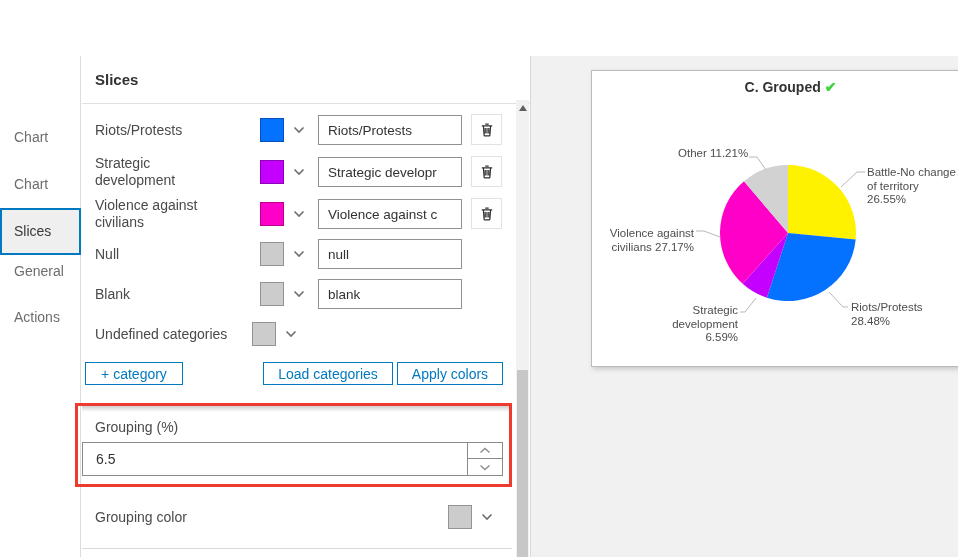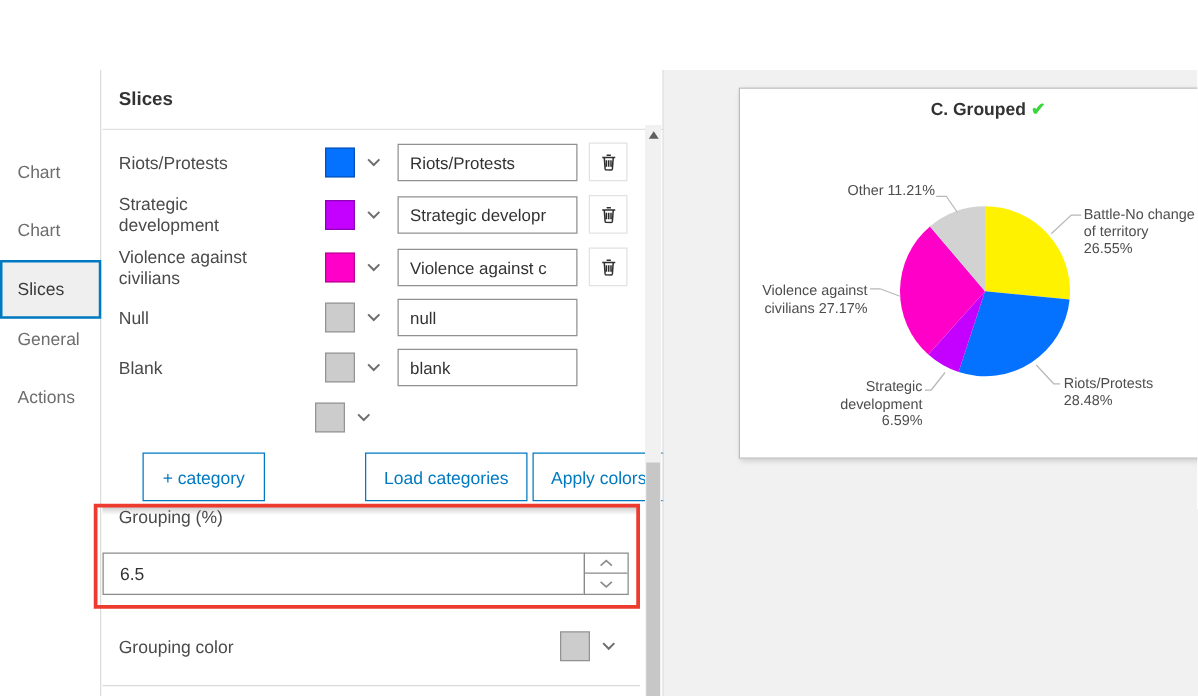--- a/index.html
+++ b/index.html
@@ -22,22 +22,22 @@
   .panel-divider { position:absolute; left:0; top:47px; width:449px; height:1px; background:#e0e0e0; }
 
   .row-label { position:absolute; left:13px; font-size:14px; color:#4a4a4a; line-height:17px; width:160px; }
   .swatch { position:absolute; width:24px; height:24px; border:1px solid rgba(0,0,0,0.28); }
   .chev { position:absolute; width:12px; height:8px; }
   .txt-input { position:absolute; left:236px; width:144px; height:30px; border:1px solid #919191; background:#fff;
                font-family:"Liberation Sans", sans-serif; font-size:13.5px; color:#323232; padding:0 9px; outline:none; }
   .trash-btn { position:absolute; left:389px; width:31px; height:31px; background:#fff; border:1px solid #e2e2e2; cursor:pointer;
                display:flex; align-items:center; justify-content:center; }
 
-  .btn { position:absolute; height:39px; background:#fff; border:1px solid #0079C1; color:#0079C1; font-size:14px;
-         font-family:"Liberation Sans", sans-serif; cursor:pointer; display:flex; align-items:center; justify-content:center;margin-left:29px; }
+  .btn { position:absolute; height:23px; background:#fff; border:1px solid #0079C1; color:#0079C1; font-size:14px;
+         font-family:"Liberation Sans", sans-serif; cursor:pointer; display:flex; align-items:center; justify-content:center; }
 
   .scroll-shadow { position:absolute; left:0; top:349px; width:430px; height:7px;
                    background:linear-gradient(to bottom, rgba(0,0,0,0.22), rgba(0,0,0,0)); }
 
   .red-box { position:absolute; left:-7px; top:347px; width:437px; height:84px; border:3px solid #EE3B30; pointer-events:none; z-index:5; }
 
   .group-label { position:absolute; left:13px; font-size:14px; color:#4a4a4a; }
   .group-input { position:absolute; left:0; top:386px; width:386px; height:34px; border:1px solid #8a8a8a; background:#fff;
                  font-family:"Liberation Sans", sans-serif; font-size:14px; color:#323232; padding:0 13px; outline:none; }
   .stepper { position:absolute; left:385px; top:386px; width:36px; height:34px; border:1px solid #8a8a8a; background:#fff; }
@@ -126,33 +126,34 @@
       </svg>
     <input class="txt-input" style="top: 183px;" value="null">
 
     <div class="row-label" style="top:230px;">Blank</div>
     <div class="swatch" style="left: 178px; top: 226px; background-color: rgb(204, 204, 204);"></div>
     <svg class="chev" style="left:211px; top:234px;" viewBox="0 0 12 8">
         <polyline points="1.5,1.5 6,6 10.5,1.5" fill="none" stroke="#6e6e6e" stroke-width="1.6"></polyline>
       </svg>
     <input class="txt-input" style="top: 223px;" value="blank">
 
+    <div class="row-label" style="top:270px; width:175px;">Undefined categories</div>
     <div class="swatch" style="left: 170px; top: 266px; background-color: rgb(204, 204, 204);"></div>
     <svg class="chev" style="left:203px; top:274px;" viewBox="0 0 12 8">
         <polyline points="1.5,1.5 6,6 10.5,1.5" fill="none" stroke="#6e6e6e" stroke-width="1.6"></polyline>
       </svg>
 
     <button class="btn" style="left:3px; top:306px; width:98px;">+ category</button>
     <button class="btn" style="left:181px; top:306px; width:130px;">Load categories</button>
     <button class="btn" style="left:315px; top:306px; width:106px;">Apply colors</button>
 
     <div class="scroll-shadow"></div>
     <div class="red-box"></div>
 
-    <div class="group-label" style="top:349px;">Grouping (%)</div>
+    <div class="group-label" style="top:363px;">Grouping (%)</div>
     <input class="group-input" value="6.5" style="">
     <div class="stepper">
       <div class="stepper-cell up">
         <svg width="12" height="7" viewBox="0 0 12 7">
             <polyline points="1.5,5.5 6,1.5 10.5,5.5" fill="none" stroke="#8c8c8c" stroke-width="1.4"></polyline>
           </svg>
       </div>
       <div class="stepper-cell">
         <svg width="12" height="7" viewBox="0 0 12 7">
             <polyline points="1.5,1.5 6,5.5 10.5,1.5" fill="none" stroke="#8c8c8c" stroke-width="1.4"></polyline>

